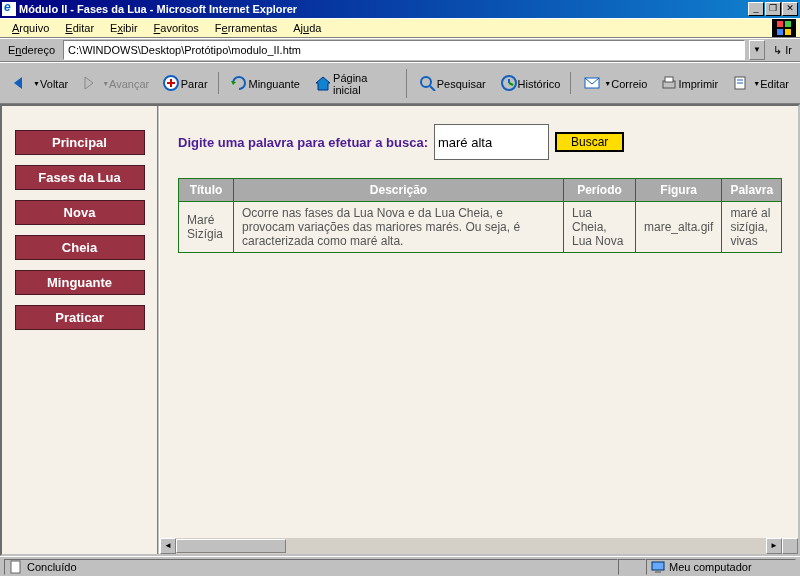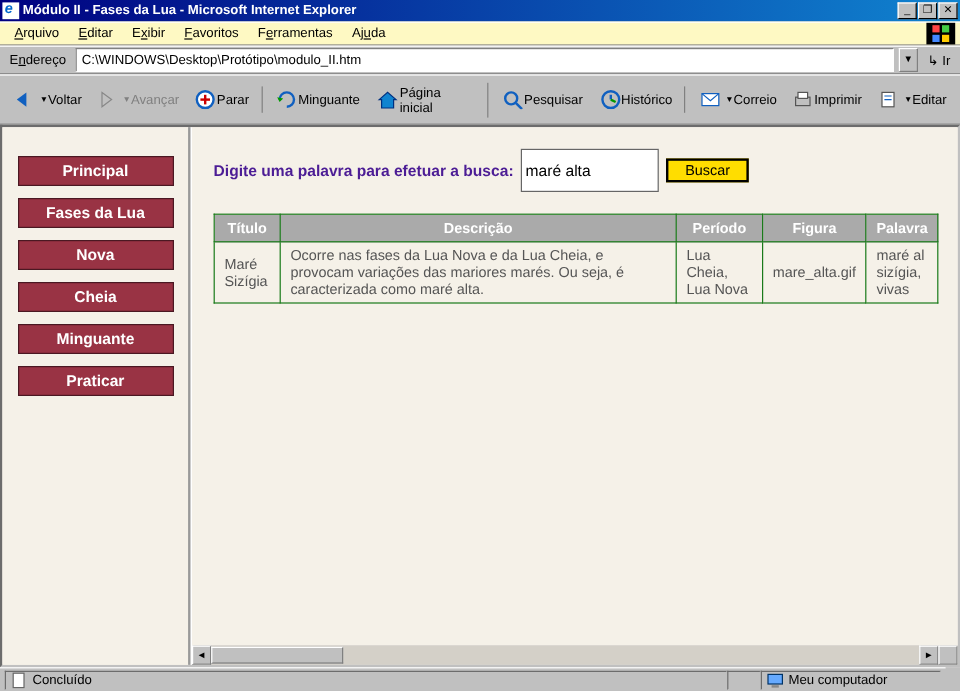--- a/index.html
+++ b/index.html
@@ -54,21 +54,21 @@
 .result-table th { background: #aaa; color: white; font-weight: bold; padding: 4px 8px; border: 1px solid #1a7a1a; }
 .result-table td { padding: 4px 8px; border: 1px solid #1a7a1a; vertical-align: middle; color: #555; }
 
 
 .hscroll { position: absolute; bottom: 0; left: 0; right: 0; height: 16px; background: #c0c0c0; display:flex; }
 .hscroll .arrow, .hscroll .corner { width:16px; height:16px; background:#c0c0c0; border:1px solid; border-color:#fff #808080 #808080 #fff; font-size:8px; text-align:center; line-height:13px; }
 .hscroll .track { flex:1; background:#d4d0c8; }
 .hscroll .thumb { width:110px; height:14px; margin-top:1px; background:#c0c0c0; border:1px solid; border-color:#fff #808080 #808080 #fff; }
 
 
-.statusbar { position: absolute; bottom: 0; left: 0; right: 12px; height: 20px; background: #c0c0c0; border-top: 1px solid #fff; display: flex; align-items: center; padding: 0 4px; font-size: 11px; }
+.statusbar { position: absolute; bottom: 0; left: 0; right: 0; height: 20px; background: #c0c0c0; border-top: 1px solid #fff; display: flex; align-items: center; padding: 0 4px; font-size: 11px; }
 .statusbar .pane { border: 1px inset #c0c0c0; height: 16px; display: flex; align-items: center; padding: 0 4px; }
 .statusbar .pane.left { flex:1; }
 .statusbar .pane.right { margin-left: auto; width: 150px; }
 .statusbar .mini-icon { width: 14px; height: 14px; margin-right: 4px; display:inline-block; }
 .statusbar .comp-icon { display:flex; }
 </style>
 </head>
 <body>
 
 <div class="titlebar">

